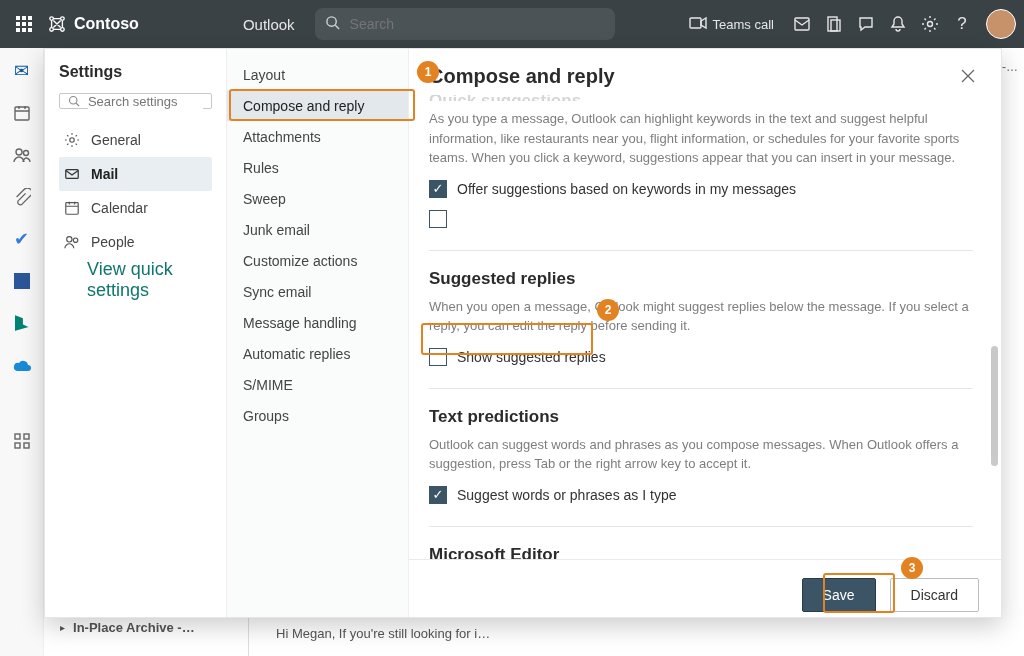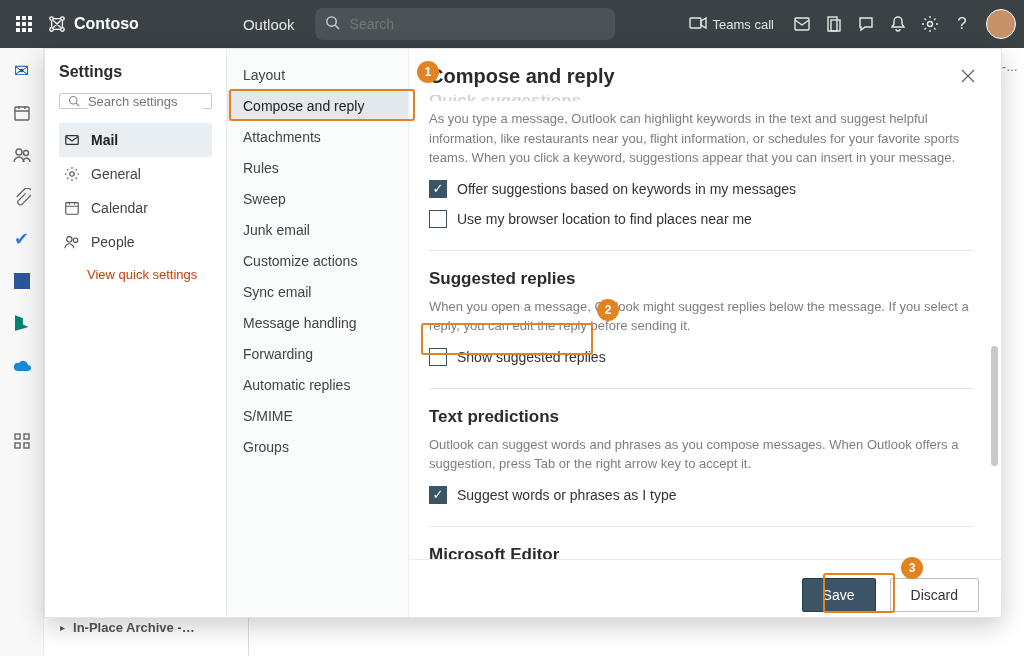--- a/index.html
+++ b/index.html
@@ -39,21 +39,21 @@
 
   
   .col1{width:182px;border-right:1px solid #eee;padding:14px 14px 0 14px;display:flex;flex-direction:column;}
   .col1 h1{font-size:16px;font-weight:600;margin-bottom:12px;color:#2b2b2b;}
   .searchbox{height:16px;border:1px solid #c8c8c8;border-radius:2px;display:flex;align-items:center;padding:0 8px;gap:8px;color:#888;margin-bottom:14px;}
   .searchbox input{border:0;outline:0;font-size:13px;width:100%;color:#333;}
   .catlist{display:flex;flex-direction:column;}
   .cat{height:34px;display:flex;align-items:center;gap:10px;font-size:14px;color:#444;padding:0 4px;border-radius:2px;}
   .cat .ci{width:18px;height:18px;display:flex;align-items:center;justify-content:center;color:#555;}
   .cat.sel{background:#e9eef2;font-weight:600;color:#222;}
-  .quick{margin-top:8px;font-size:13px;color:#c2410c;padding-left:28px;}
+  .quick{font-size:18px;color:#0f766e;padding-left:28px;}
 
   
   .col2{width:182px;border-right:1px solid #eee;background:#fafbfb;padding-top:10px;}
   .sub{height:31px;display:flex;align-items:center;padding:0 16px;font-size:14px;color:#444;}
   .sub.sel{background:#e2e8ec;color:#222;position:relative;}
   .callout-orange{position:absolute;border:2px solid #e38220;border-radius:3px;pointer-events:none;}
   .badge{position:absolute;width:22px;height:22px;border-radius:50%;background:#e38220;color:#fff;font-size:12px;font-weight:700;display:flex;align-items:center;justify-content:center;}
 
   
   .col3{flex:1;position:relative;display:flex;flex-direction:column;}
@@ -202,51 +202,52 @@
     </div>
 </div>
 
 <div class="bgpeek">
   <div class="rightclip">m -…</div>
   <div class="vsep"></div>
   <div class="folder">
     <span class="caret">▸</span>
     <span style="font-weight:600;">In-Place Archive -…</span>
   </div>
+  <div class="msgline">Hi Megan, If you're still looking for i…</div>
 </div>
 
 <div class="modal">
 
   <div class="col1">
     <h1>Settings</h1>
     <div class="searchbox">
       <svg width="14" height="14" viewBox="0 0 16 16" fill="none" stroke="#888" stroke-width="1.5">
           <circle cx="7" cy="7" r="5"></circle>
           <path d="M11 11l4 4"></path>
         </svg>
       <input placeholder="Search settings" style="">
     </div>
     <div class="catlist">
+      <div class="cat">
+        <span class="ci">
+            <svg width="16" height="16" viewBox="0 0 18 18" fill="none" stroke="#555" stroke-width="1.3">
+              <circle cx="9" cy="9" r="2.5"></circle>
+              <path d="M9 1v2M9 15v2M1 9h2M15 9h2M3.5 3.5l1.4 1.4M13.1 13.1l1.4 1.4M14.5 3.5l-1.4 1.4M4.9 13.1l-1.4 1.4"></path>
+            </svg>
+          </span>
+        <span>General</span>
+      </div>
       <div class="cat sel">
         <span class="ci">
             <svg width="16" height="16" viewBox="0 0 18 18" fill="none" stroke="#333" stroke-width="1.4">
               <rect x="2" y="4" width="14" height="10" rx="1"></rect>
               <path d="M2 5l7 5 7-5"></path>
             </svg>
           </span>
         <span>Mail</span>
-      </div>
-      <div class="cat">
-        <span class="ci">
-            <svg width="16" height="16" viewBox="0 0 18 18" fill="none" stroke="#555" stroke-width="1.3">
-              <circle cx="9" cy="9" r="2.5"></circle>
-              <path d="M9 1v2M9 15v2M1 9h2M15 9h2M3.5 3.5l1.4 1.4M13.1 13.1l1.4 1.4M14.5 3.5l-1.4 1.4M4.9 13.1l-1.4 1.4"></path>
-            </svg>
-          </span>
-        <span>General</span>
       </div>
       <div class="cat">
         <span class="ci">
             <svg width="16" height="16" viewBox="0 0 18 18" fill="none" stroke="#555" stroke-width="1.3">
               <rect x="2" y="3" width="14" height="13" rx="1"></rect>
               <path d="M2 7h14M6 2v3M12 2v3"></path>
             </svg>
           </span>
         <span>Calendar</span>
       </div>
@@ -267,21 +268,20 @@
   <div class="col2">
     <div class="sub">Layout</div>
     <div class="sub sel">Compose and reply</div>
     <div class="sub">Attachments</div>
     <div class="sub">Rules</div>
     <div class="sub">Sweep</div>
     <div class="sub">Junk email</div>
     <div class="sub">Customize actions</div>
     <div class="sub">Sync email</div>
     <div class="sub">Message handling</div>
-    <div class="sub">Forwarding</div>
     <div class="sub">Automatic replies</div>
     <div class="sub">S/MIME</div>
     <div class="sub">Groups</div>
   </div>
 
   <div class="col3">
     <div class="col3-head">
       <h2>Compose and reply</h2>
       <div class="close-x">
         <svg width="14" height="14" viewBox="0 0 14 14" stroke="#666" stroke-width="1.3">
@@ -292,21 +292,20 @@
 
     <div class="col3-scroll">
       <div class="faded-top" style="opacity:.35;overflow:hidden;height:10px;">Quick suggestions</div>
       <div class="desc">As you type a message, Outlook can highlight keywords in the text and suggest helpful information, like restaurants near you, flight information, or schedules for your favorite sports teams. When you click a keyword, suggestions appear that you can insert in your message.</div>
       <div class="checkrow">
         <span class="box checked"></span>
         <span>Offer suggestions based on keywords in my messages</span>
       </div>
       <div class="checkrow">
         <span class="box"></span>
-        <span>Use my browser location to find places near me</span>
       </div>
 
       <hr class="rule">
 
       <div class="secttitle">Suggested replies</div>
       <div class="desc">When you open a message, Outlook might suggest replies below the message. If you select a reply, you can edit the reply before sending it.</div>
       <div class="checkrow" style="position:relative;">
         <span class="box"></span>
         <span>Show suggested replies</span>
       </div>

